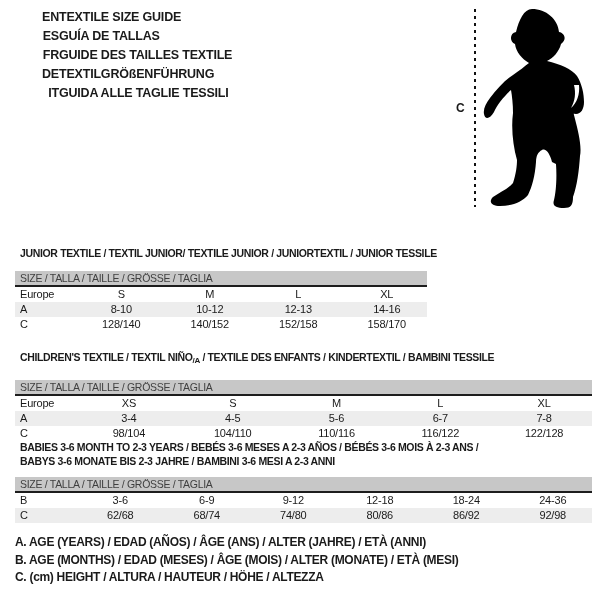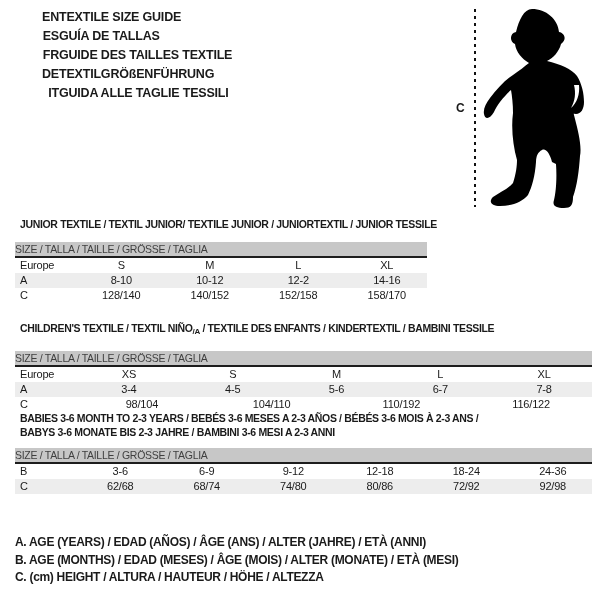--- a/index.html
+++ b/index.html
@@ -9,32 +9,32 @@
     letter-spacing:-0.2px;overflow:hidden;
   }
   
   .langs{position:absolute;left:24px;top:8px;}
   .lang-row{display:flex;height:19px;line-height:19px;font-weight:bold;font-size:12.5px;text-align:right;}
   .lang-code{width:35px;}
   
   .figure-svg{position:absolute;left:464px;top:6px;}
   .c-label{position:absolute;left:456px;top:101px;font-weight:bold;font-size:12px;}
   
-  .tbl{position:absolute;left:15px;}
+  .tbl{position:absolute;left:15px;margin-top:29px;}
   .t1{top:217px;width:412px;}
   .t2{top:321px;width:577px;}
   .t3{top:411px;width:577px;}
   .tbl-title{font-weight:bold;font-size:10.5px;line-height:14px;padding-left:5px;
              letter-spacing:-0.35px;white-space:nowrap;}
   .title-sub{font-size:8px;vertical-align:-2px;}
   .grid-t1{margin-top:11px;}
   .grid-t2{margin-top:12px;}
   .grid-t3{margin-top:9px;}
   .size-bar{height:14px;background:#c7c7c7;border-bottom:2px solid #1d1d1d;
-            font-size:10.5px;line-height:14px;color:#3f3f3f;
+            font-size:10.5px;line-height:14px;padding-left:5px;color:#3f3f3f;
             letter-spacing:-0.3px;}
   .row{display:flex;height:15px;line-height:15px;font-size:11px;gap:8px;}
   .row.stripe{background:#ededed;}
   .lbl{width:58px;padding-left:5px;box-sizing:border-box;}
   .cell{flex:1;text-align:center;}
   
   .foot{position:absolute;left:15px;top:534px;}
   .foot-line{font-weight:bold;font-size:12px;line-height:17.5px;letter-spacing:-0.3px;white-space:nowrap;}
 </style>
 </head>
@@ -114,21 +114,21 @@
       <span class="lbl">Europe</span>
       <span class="cell">S</span>
       <span class="cell">M</span>
       <span class="cell">L</span>
       <span class="cell">XL</span>
     </div>
     <div class="row stripe">
       <span class="lbl">A</span>
       <span class="cell">8-10</span>
       <span class="cell">10-12</span>
-      <span class="cell">12-2</span>
+      <span class="cell">12-13</span>
       <span class="cell">14-16</span>
     </div>
     <div class="row">
       <span class="lbl">C</span>
       <span class="cell">128/140</span>
       <span class="cell">140/152</span>
       <span class="cell">152/158</span>
       <span class="cell">158/170</span>
     </div>
   </div>
@@ -151,22 +151,23 @@
       <span class="cell">3-4</span>
       <span class="cell">4-5</span>
       <span class="cell">5-6</span>
       <span class="cell">6-7</span>
       <span class="cell">7-8</span>
     </div>
     <div class="row">
       <span class="lbl">C</span>
       <span class="cell">98/104</span>
       <span class="cell">104/110</span>
-      <span class="cell">110/192</span>
+      <span class="cell">110/116</span>
       <span class="cell">116/122</span>
+      <span class="cell">122/128</span>
     </div>
   </div>
 </div>
 
 <div class="tbl t3">
   <div class="tbl-title">BABIES 3-6 MONTH TO 2-3 YEARS / BEBÉS 3-6 MESES A 2-3 AÑOS / BÉBÉS 3-6 MOIS À 2-3 ANS /</div>
   <div class="tbl-title">BABYS 3-6 MONATE BIS 2-3 JAHRE / BAMBINI 3-6 MESI A 2-3 ANNI</div>
   <div class="grid-t3">
     <div class="size-bar">SIZE / TALLA / TAILLE / GRÖSSE / TAGLIA</div>
     <div class="row">
@@ -177,21 +178,21 @@
       <span class="cell">12-18</span>
       <span class="cell">18-24</span>
       <span class="cell">24-36</span>
     </div>
     <div class="row stripe">
       <span class="lbl">C</span>
       <span class="cell">62/68</span>
       <span class="cell">68/74</span>
       <span class="cell">74/80</span>
       <span class="cell">80/86</span>
-      <span class="cell">72/92</span>
+      <span class="cell">86/92</span>
       <span class="cell">92/98</span>
     </div>
   </div>
 </div>
 
 <div class="foot">
   <div class="foot-line">A. AGE (YEARS) / EDAD (AÑOS) / ÂGE (ANS) / ALTER (JAHRE) / ETÀ (ANNI)</div>
   <div class="foot-line">B. AGE (MONTHS) / EDAD (MESES) / ÂGE (MOIS) / ALTER (MONATE) / ETÀ (MESI)</div>
   <div class="foot-line">C. (cm) HEIGHT / ALTURA / HAUTEUR / HÖHE / ALTEZZA</div>
 </div>

